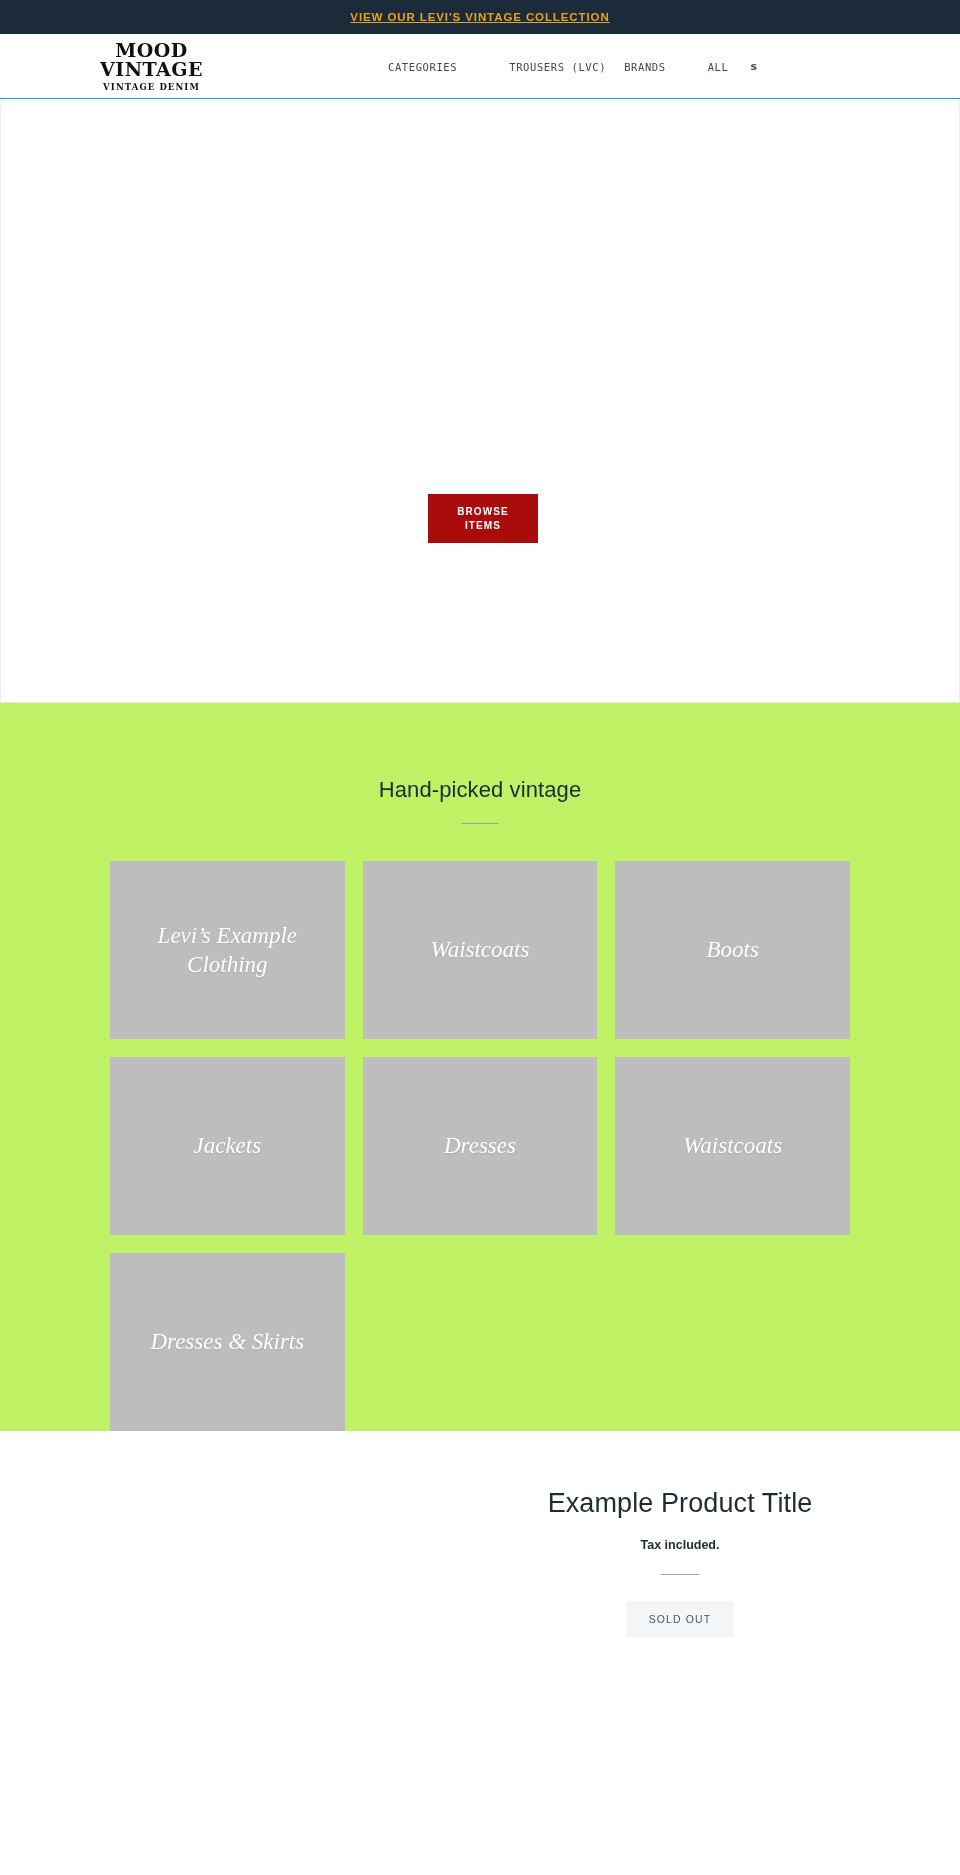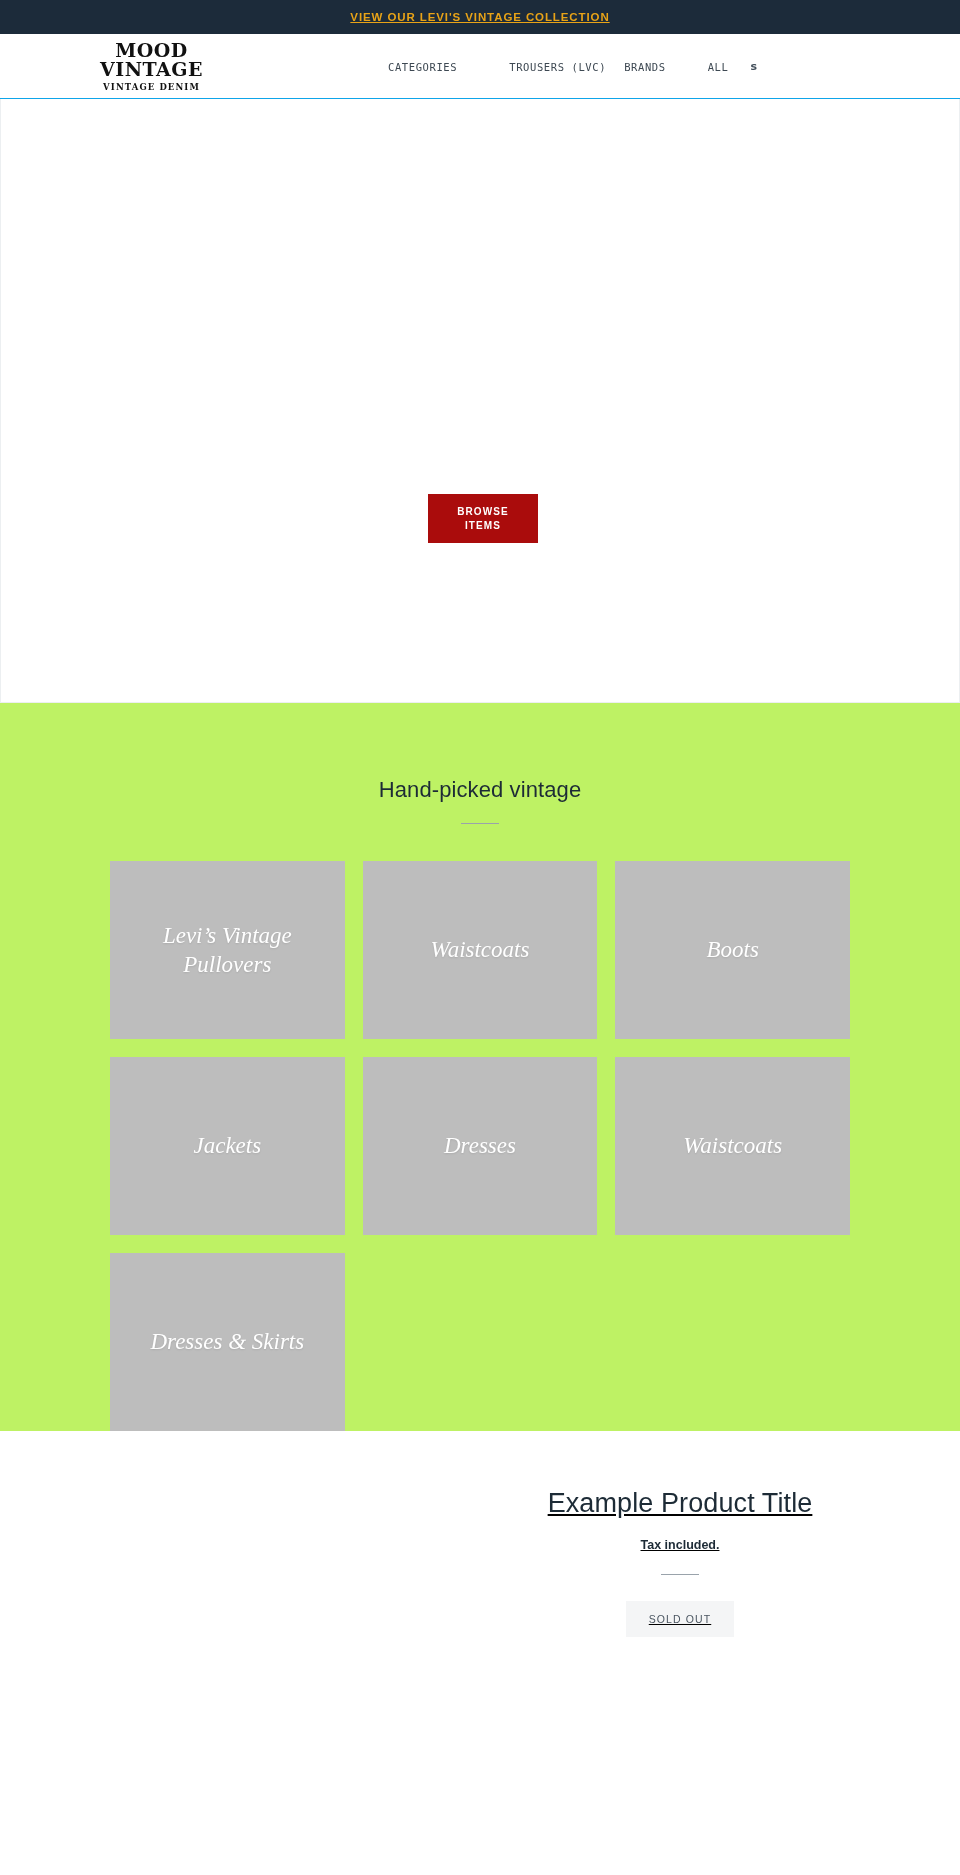--- a/index.html
+++ b/index.html
@@ -187,21 +187,20 @@
 
   
   .featured-product {
     padding-top: 56px;
     padding-bottom: 40px;
     text-align: center;
   }
   .featured-inner {
     width: 440px;
     margin-left: 460px;
-    text-decoration: underline;
   }
   .product-title {
     font-family: "Liberation Sans", sans-serif;
     font-size: 27px;
     font-weight: 400;
     color: #1d2b36;
     letter-spacing: 0.1px;
     line-height: 1.2;
   }
   .product-tax {
@@ -270,21 +269,21 @@
 
 <section class="collections-section">
 
   <h2 class="section-heading">Hand-picked vintage</h2>
   <div class="section-rule"></div>
 
   <div class="collection-grid">
 
 
     <div class="collection-tile">
-      <span class="tile-label">Levi’s Vintage Pullovers</span>
+      <span class="tile-label">Levi’s Example Clothing</span>
     </div>
 
     <div class="collection-tile">
       <span class="tile-label">Waistcoats</span>
     </div>
 
 
     <div class="collection-tile">
       <span class="tile-label">Boots</span>
     </div>

